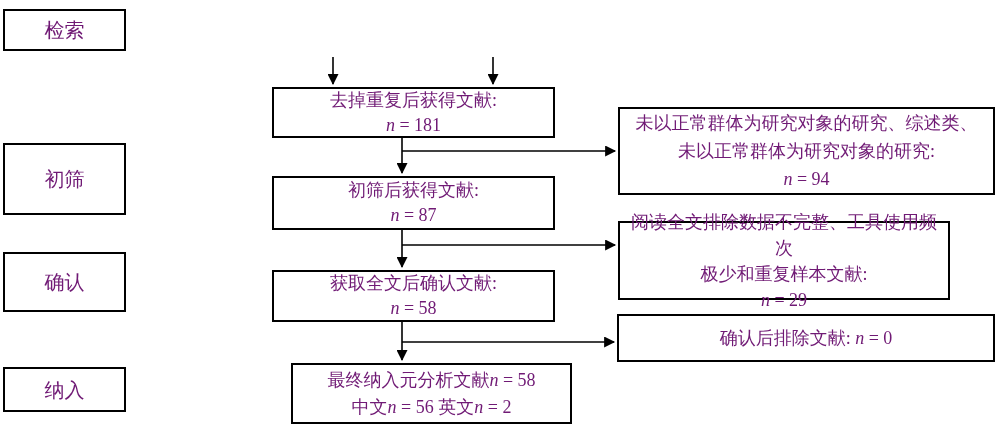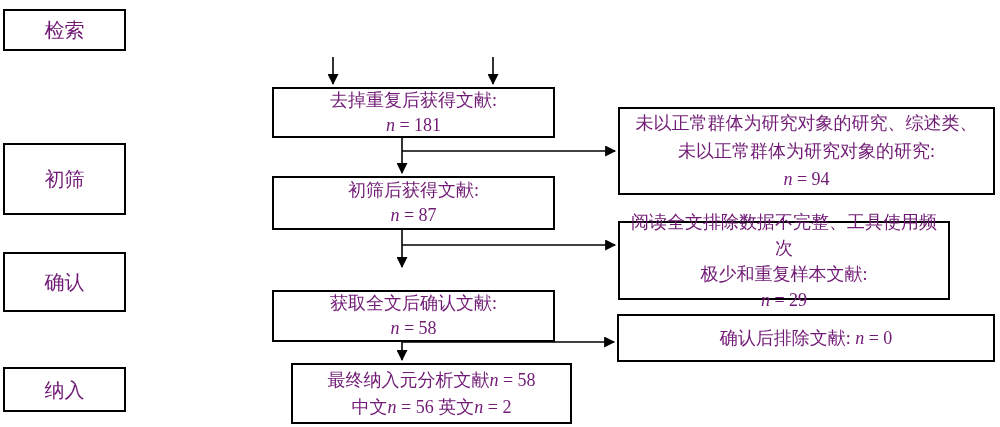--- a/index.html
+++ b/index.html
@@ -41,21 +41,21 @@
   .stage-search       { left: 3px;   top: 9px;   width: 123px; height: 42px; }
   .stage-screening    { left: 3px;   top: 111px; width: 123px; height: 72px; margin-top: 32px; }
   .stage-confirmation { left: 3px;   top: 252px; width: 123px; height: 60px; }
   .stage-inclusion    { left: 3px;   top: 367px; width: 123px; height: 45px; }
 
   
   .node-db-search     { left: 155px; top: 3px;   width: 248px; height: 54px; }
   .node-other-sources { left: 422px; top: 3px;   width: 236px; height: 54px; }
   .node-dedup         { left: 272px; top: 87px;  width: 283px; height: 51px; }
   .node-screened      { left: 272px; top: 176px; width: 283px; height: 54px; }
-  .node-fulltext      { left: 272px; top: 270px; width: 283px; height: 52px; margin-top: 20px; }
+  .node-fulltext      { left: 272px; top: 270px; width: 283px; height: 52px; }
   .node-included      { left: 272px; top: 363px; width: 281px; height: 61px; line-height: 27px; margin-left: 19px; }
 
   
   .node-excl-title    { left: 618px; top: 107px; width: 377px; height: 88px; line-height: 28px; }
   .node-excl-fulltext { left: 618px; top: 221px; width: 332px; height: 79px; line-height: 26px; }
   .node-excl-confirm  { left: 617px; top: 314px; width: 378px; height: 48px; }
 </style>
 </head>
 <body>
 

